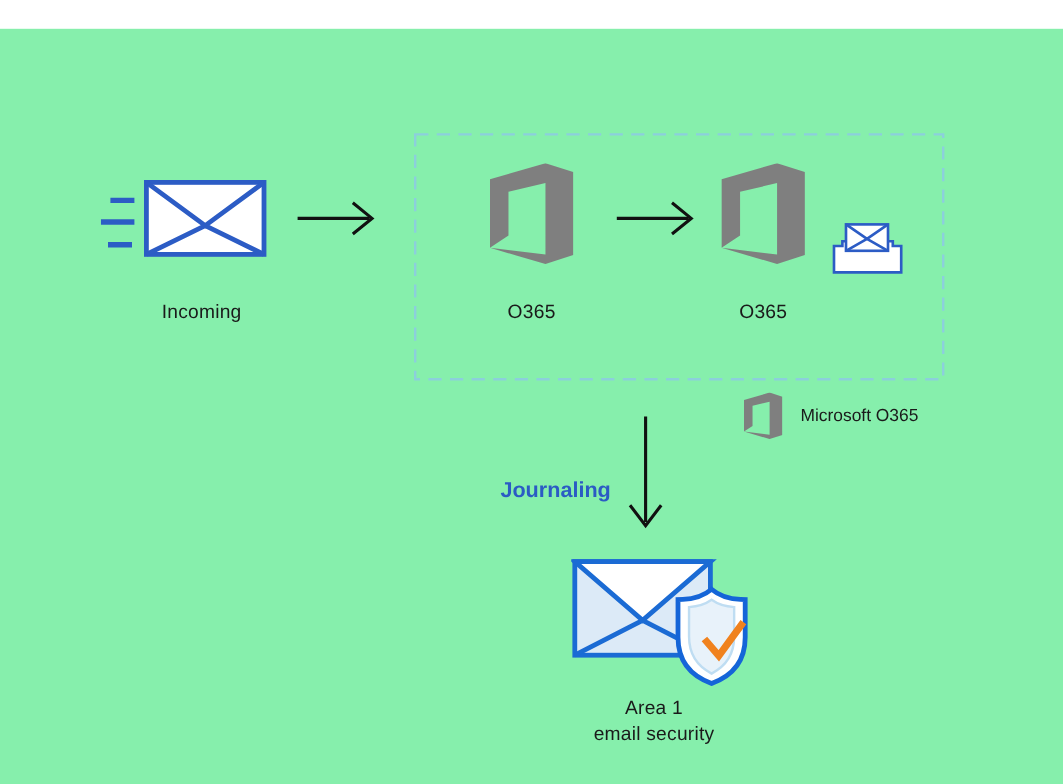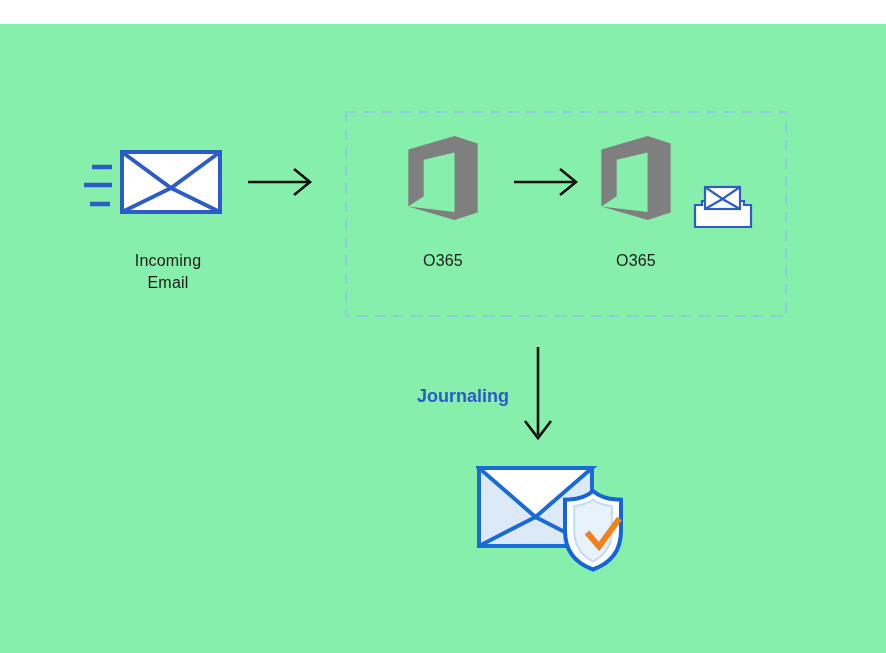--- a/index.html
+++ b/index.html
@@ -71,21 +71,20 @@
     </g>
     <g class="blue-stroke" stroke-width="4" fill="none">
       <rect x="38" y="4" width="98" height="60" fill="#ffffff"></rect>
       <path d="M38,4 L87,40 L136,4"></path>
       <path d="M38,64 L87,40 M136,64 L87,40"></path>
     </g>
   </svg>
 
   <div class="node-label" style="left:103px;top:226px;width:130px">
     <div>Incoming</div>
-    <div>Email</div>
   </div>
 
   <svg class="abs" style="left:246px;top:143px" width="70" height="30" viewBox="0 0 70 30">
     <line class="arrow-stroke" x1="2" y1="15" x2="62" y2="15"></line>
     <polyline class="arrow-stroke" points="48,2 64,15 48,28"></polyline>
   </svg>
 
   <svg class="abs" style="left:344px;top:86px" width="444" height="208" viewBox="0 0 444 208">
     <rect class="dashed-rect" x="2" y="2" width="440" height="204"></rect>
   </svg>
@@ -113,35 +112,45 @@
       <rect x="12" y="2" width="35" height="22" fill="#ffffff"></rect>
       <path d="M12,2 L29.5,14 L47,2" fill="none"></path>
       <path d="M12,24 L29.5,14 M47,24 L29.5,14" fill="none"></path>
     </g>
   </svg>
 
   <div class="node-label" style="left:574px;top:226px;width:124px">
     <div>O365</div>
   </div>
 
+  <div class="legend" style="left:620px;top:303px">
+    <svg width="32" height="39" viewBox="0 0 256 310">
+      <path class="office-path" d="M0 260.36V49.64L170.67 0 256 27.31v255.38L170.67 310 0 260.36l170.67 20.52V61.12L56.89 87.7v134.6z"></path>
+    </svg>
+    <span class="legend-text">Microsoft O365</span>
+  </div>
 
-  <div class="journaling-label" style="left:400px;top:362px;width:126px">Journaling</div>
+  <div class="journaling-label" style="left:400px;top:374px;width:126px">Journaling</div>
 
   <svg class="abs" style="left:523px;top:321px" width="30" height="98" viewBox="0 0 30 98">
     <line class="arrow-stroke" x1="15" y1="2" x2="15" y2="90"></line>
     <polyline class="arrow-stroke" points="2,76 15,93 28,76"></polyline>
   </svg>
 
   <svg class="abs" style="left:476px;top:436px" width="150" height="112" viewBox="0 0 150 112">
     <g stroke-width="4">
       <rect class="a1-rect" x="3" y="8" width="113" height="78"></rect>
       <path class="a1-flap" d="M3,8 L116,8 L59.5,57 Z" stroke-width="4"></path>
       <path class="a1-line" d="M3,86 L59.5,57 M116,86 L59.5,57"></path>
     </g>
     <g>
       <path class="shield-outer" d="M117,31 C123,36.2 132,39.1 141,39.5 L145,39.7 V71 C145,92.5 133.5,103.5 117,109.5 C100.5,103.5 89,92.5 89,71 V39.7 L93,39.5 C102,39.1 111,36.2 117,31 Z"></path>
       <path class="shield-inner" d="M117,39.8 C122,43.4 129,45.5 135.8,45.9 V70.5 C135.8,87.5 126.8,96.3 117,101.3 C107.2,96.3 98.2,87.5 98.2,70.5 V45.9 C105,45.5 112,43.4 117,39.8 Z"></path>
       <polyline class="check-mark" points="111,72.5 123,86.5 143.5,58.5"></polyline>
     </g>
   </svg>
 
+  <div class="node-label" style="left:465px;top:556px;width:160px">
+    <div>Area 1</div>
+    <div>email security</div>
+  </div>
 
 </div>
 
 </body></html>

